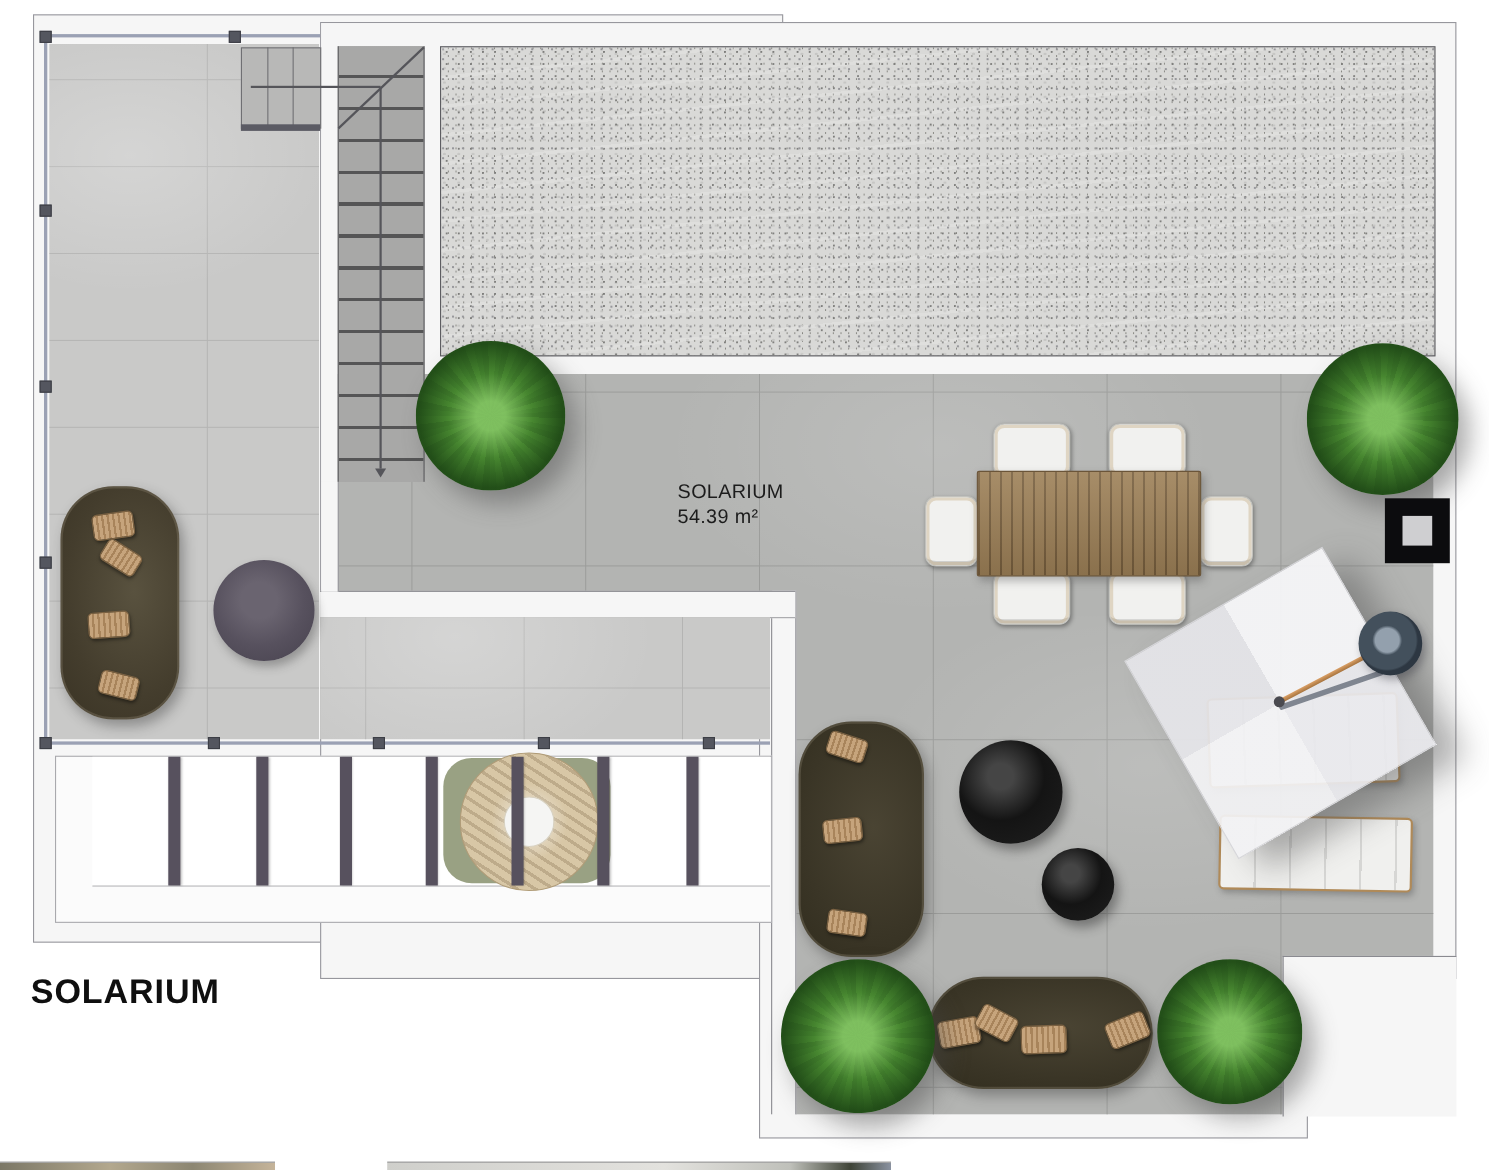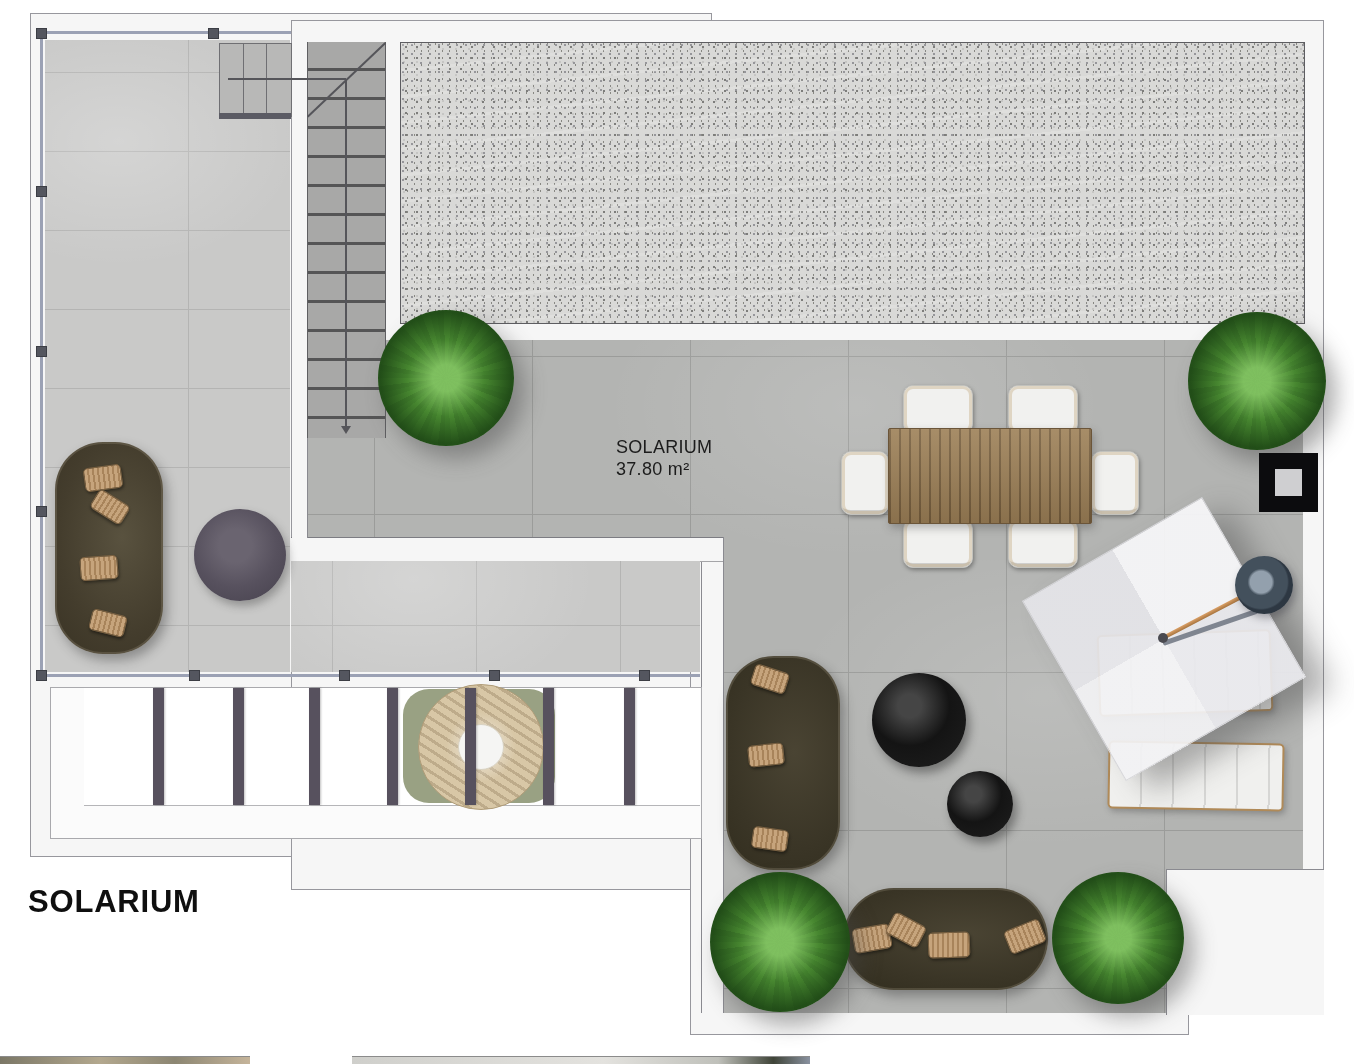--- a/index.html
+++ b/index.html
@@ -252,20 +252,20 @@
   <div class="abs plant" style="left:378px;top:310px;width:136px;height:136px;"></div>
   <div class="abs plant" style="left:1188px;top:312px;width:138px;height:138px;"></div>
   <div class="abs plant" style="left:710px;top:872px;width:140px;height:140px;"></div>
   <div class="abs plant" style="left:1052px;top:872px;width:132px;height:132px;"></div>
 
   <div class="abs chimney-outer" style="left:1259px;top:453px;width:59px;height:59px;"></div>
   <div class="abs chimney-inner" style="left:1275px;top:469px;width:27px;height:27px;"></div>
 
   <div class="abs room-label" style="left:616px;top:437px;width:140px;">
     <div>SOLARIUM</div>
-    <div>37.80 m²</div>
+    <div>54.39 m²</div>
   </div>
   <div class="abs main-title" style="left:28px;top:884px;">SOLARIUM</div>
 
   <div class="abs photo-strip" style="left:0px;top:1056px;width:250px;height:8px;background:linear-gradient(90deg,#7b7766 0%,#b3a88e 40%,#8c8672 70%,#c5b49a 100%);"></div>
   <div class="abs photo-strip" style="left:352px;top:1056px;width:458px;height:8px;background:linear-gradient(90deg,#cfcfcb 0%,#e3e2de 55%,#bfc0ba 80%,#3f4438 92%,#8a92a0 100%);"></div>
 
 </div>
 
 </body></html>

